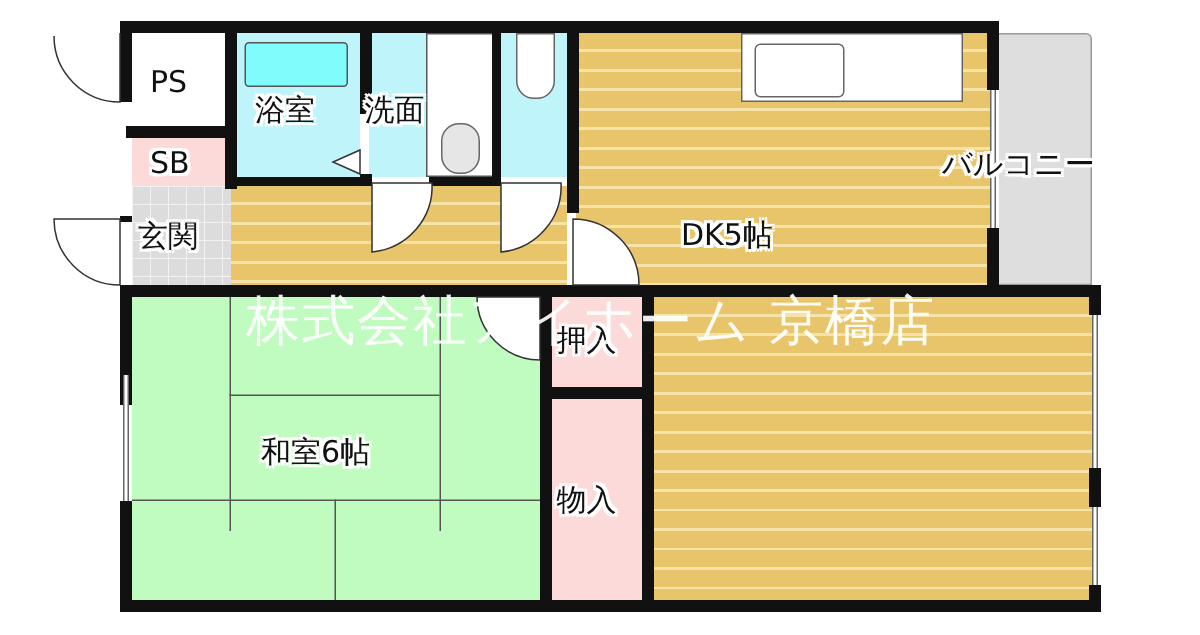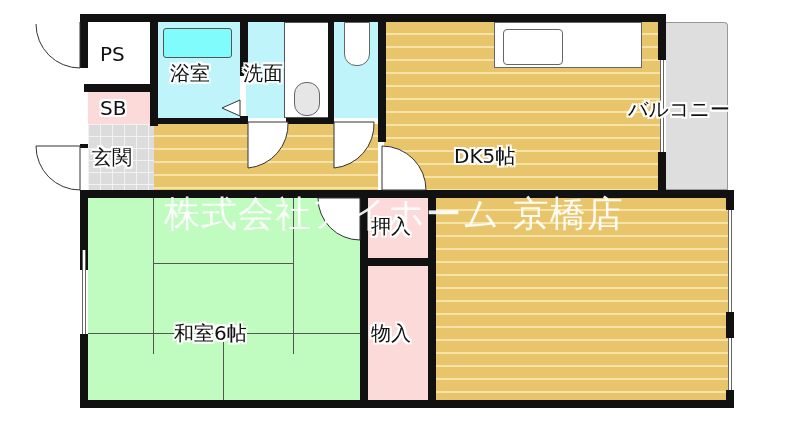--- a/index.html
+++ b/index.html
@@ -107,18 +107,18 @@
     <path d="M20 0 L20 16 L2 8 Z" fill="#fff" stroke="#333" stroke-width="1"></path>
   </svg>
 
   <div class="label" style="left:100px;top:42px;">PS</div>
   <div class="label" style="left:100px;top:96px;">SB</div>
   <div class="label" style="left:92px;top:144px;">玄関</div>
   <div class="label" style="left:170px;top:60px;">浴室</div>
   <div class="label" style="left:243px;top:60px;">洗面</div>
   <div class="label" style="left:454px;top:96px;margin-top:47px;">DK5帖</div>
   <div class="label" style="left:628px;top:96px;">バルコニー</div>
-  <div class="label" style="left:174px;top:288px;margin-top:32px;">和室6帖</div>
+  <div class="label" style="left:174px;top:288px;">和室6帖</div>
   <div class="label" style="left:371px;top:213px;text-align:right;">押入</div>
   <div class="label" style="left:371px;top:320px;">物入</div>
 
   <div class="watermark" style="left:148px;top:190px;margin-left:16px;">株式会社アイホーム 京橋店</div>
 </div>
 
 </body></html>

